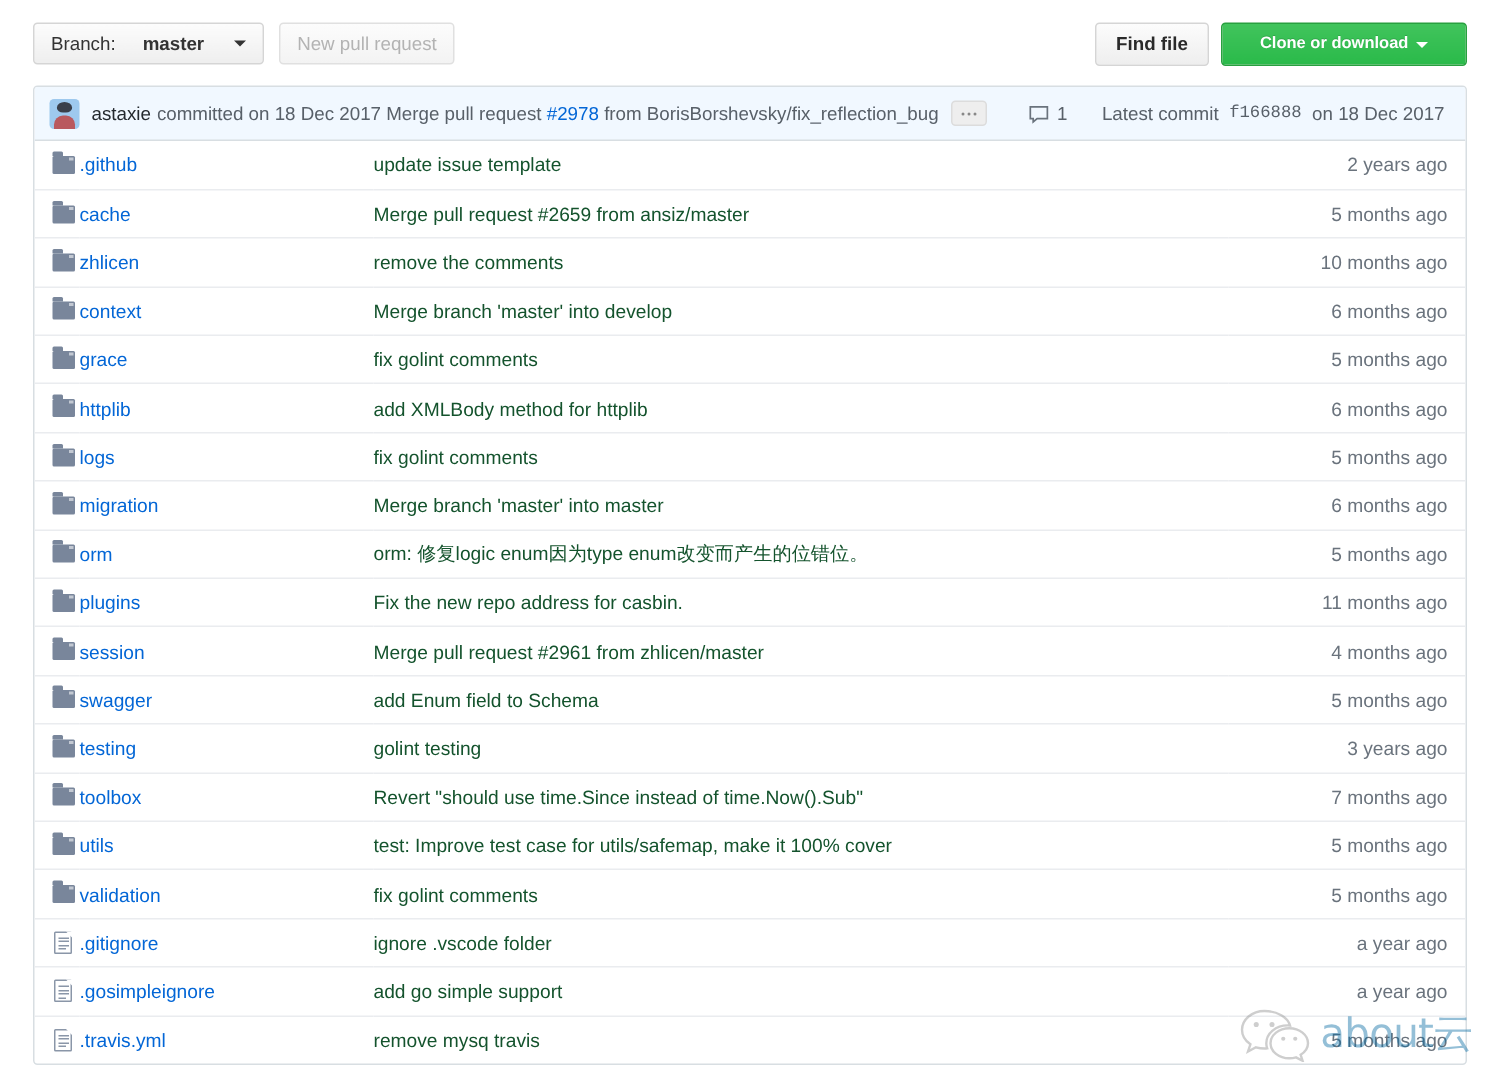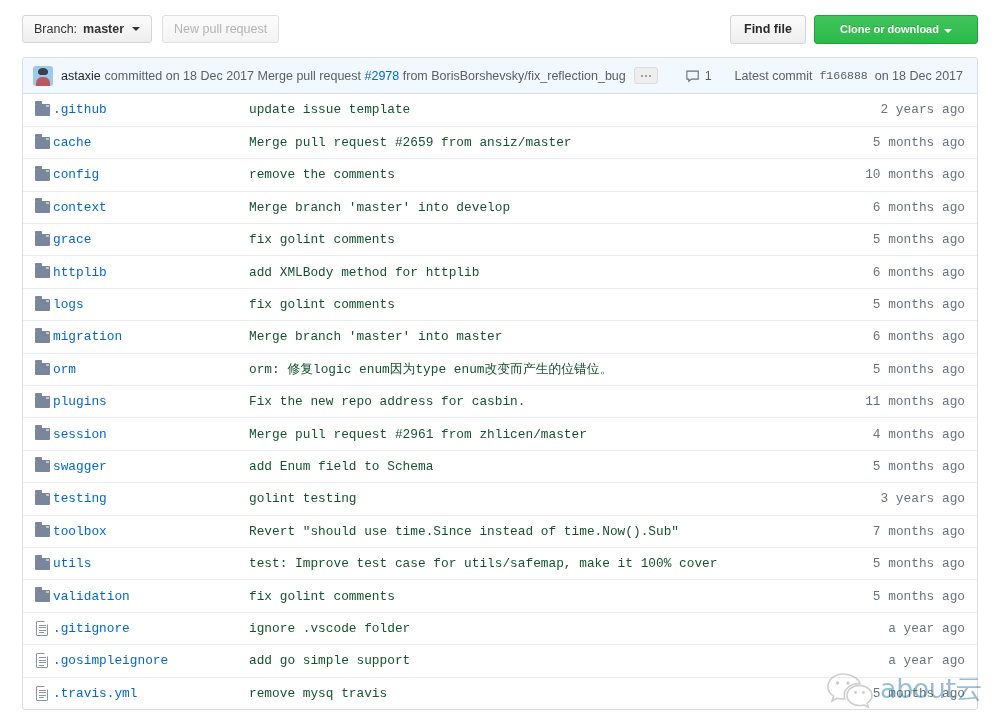--- a/index.html
+++ b/index.html
@@ -25,21 +25,21 @@
     display: flex;
     align-items: center;
     padding: 0 22px;
   }
   .toolbar-left { display: flex; align-items: center; gap: 10px; }
   .toolbar-right { margin-left: auto; display: flex; gap: 8px; }
 
   .btn {
     display: inline-flex;
     align-items: center;
-    gap: 6px;
+    gap: 18px;
     height: 28px;
     padding: 0 11px;
     border: 1px solid #d5d5d5;
     border-radius: 3px;
     background: linear-gradient(#fcfcfc, #eeeeee);
     font-size: 12.5px;
     color: #333;
     cursor: pointer;
     white-space: nowrap;
     line-height: 1;
@@ -160,21 +160,21 @@
     display: inline-flex;
     align-items: center;
     gap: 5px;
     color: #586069;
     font-size: 12.5px;
     margin-right: 16px;
   }
   .mono { font-family: "Liberation Mono", "DejaVu Sans Mono", monospace; font-size: 11.5px; color: #586069; }
 
   
-  .files { width: 100%; border-collapse: collapse; table-layout: fixed; font-family: Liberation Mono, monospace; }
+  .files { width: 100%; border-collapse: collapse; table-layout: fixed; }
   .files tr { height: 32.4px; border-top: 1px solid #eaecef; }
   .files tr:first-child { border-top: none; }
   .files td { padding: 0; vertical-align: middle; font-size: 12.8px; }
   .col-icon  { width: 30px; padding-left: 10px !important; }
   .col-name  { width: 196px; }
   .col-msg   { width: 570px; }
   .col-age   { width: 158px; text-align: right; padding-right: 12px !important; color: #6a737d; font-size: 12.3px; }
 
   .fname { color: #0366d6; text-decoration: none; }
   .fmsg  { color: #14532d; white-space: nowrap; overflow: hidden; text-overflow: ellipsis; display: block; }
@@ -314,21 +314,21 @@
             <td class="col-name"><a class="fname" href="#">cache</a></td>
             <td class="col-msg">
               <span class="fmsg">Merge pull request #2659 from ansiz/master</span>
             </td>
             <td class="col-age">5 months ago</td>
           </tr>
           <tr>
             <td class="col-icon">
               <span class="icon-folder"></span>
             </td>
-            <td class="col-name"><a class="fname" href="#">config</a></td>
+            <td class="col-name"><a class="fname" href="#">zhlicen</a></td>
             <td class="col-msg">
               <span class="fmsg">remove the comments</span>
             </td>
             <td class="col-age">10 months ago</td>
           </tr>
           <tr>
             <td class="col-icon">
               <span class="icon-folder"></span>
             </td>
             <td class="col-name"><a class="fname" href="#">context</a></td>

